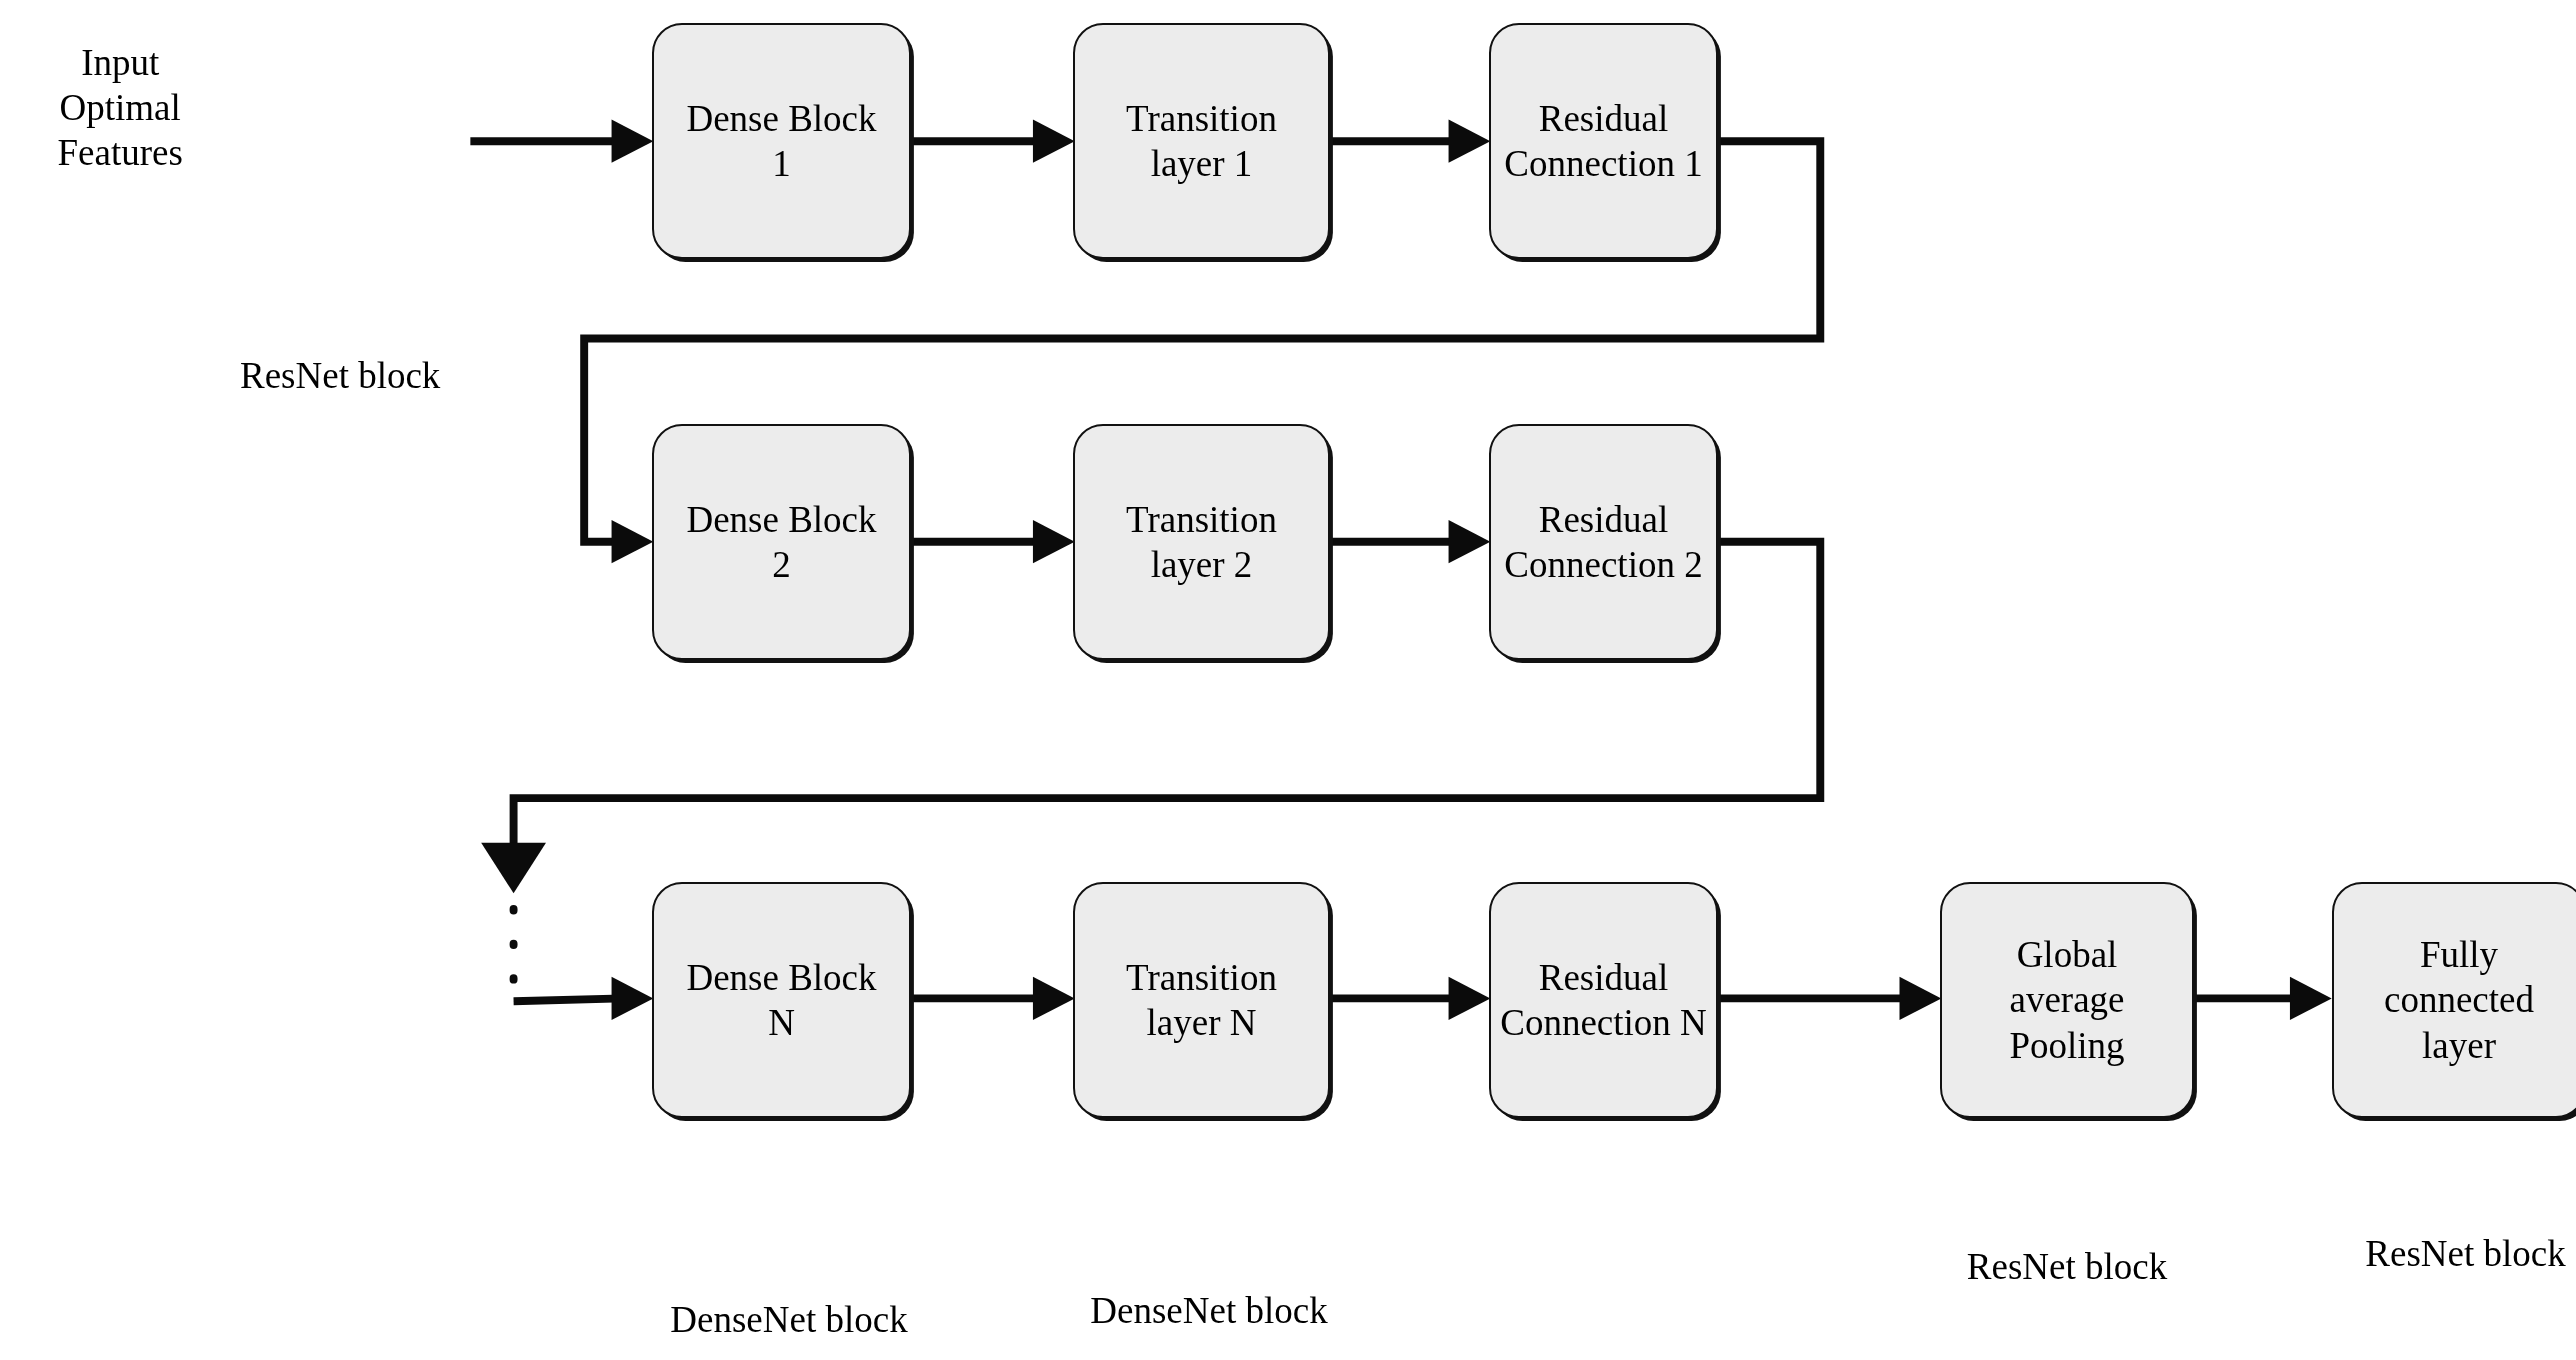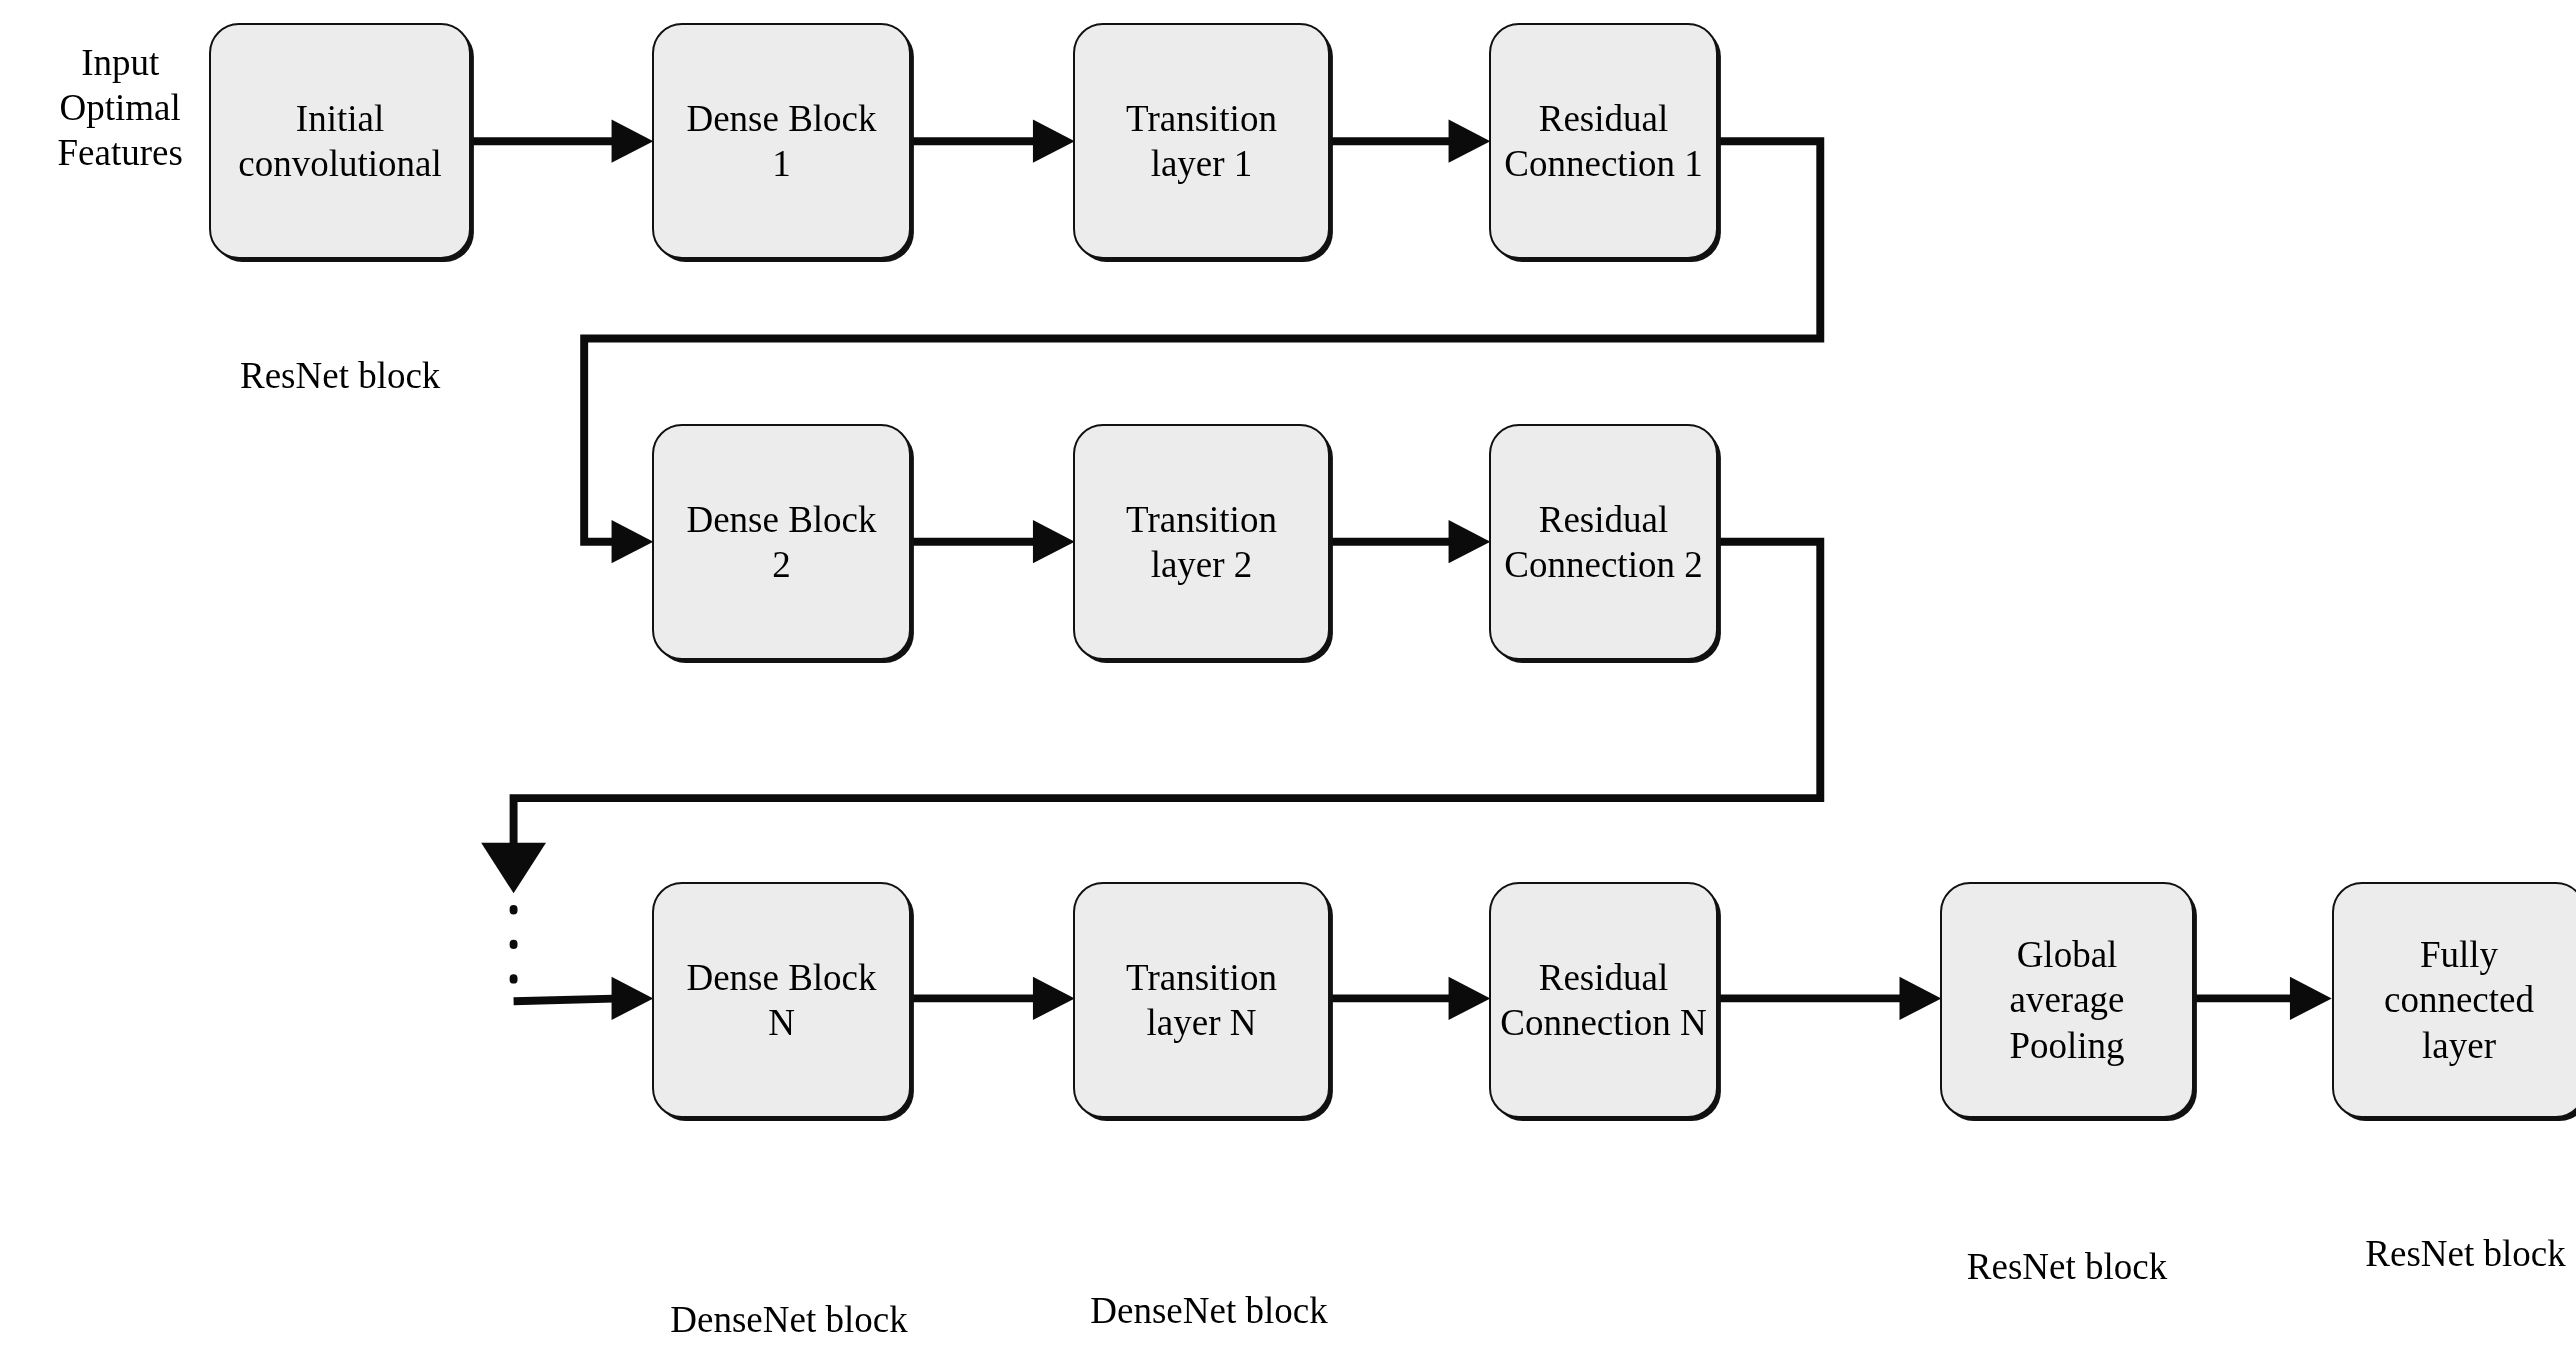--- a/index.html
+++ b/index.html
@@ -78,24 +78,20 @@
     <line x1="2340" y1="1386" x2="2608" y2="1386"></line>
     <polygon points="2650,1386 2592,1356 2592,1416"></polygon>
     <line x1="3000" y1="1386" x2="3150" y2="1386"></line>
     <polygon points="3192,1386 3134,1356 3134,1416"></polygon>
   </svg>
 
   <div class="freetext" style="left:7.2px;top:40px;width:162px;">Input
 Optimal
 Features</div>
 
-  <div class="node" style="left:177px;top:23px;width:262px;height:236px;">
-    <span class="lbl">Initial
-convolutional</span>
-  </div>
   <div class="node" style="left:620px;top:23px;width:259px;height:236px;">
     <span class="lbl">Dense Block
 1</span>
   </div>
   <div class="node" style="left:1041px;top:23px;width:257px;height:236px;">
     <span class="lbl">Transition
 layer 1</span>
   </div>
   <div class="node" style="left:1457px;top:23px;width:229px;height:236px;">
     <span class="lbl">Residual

